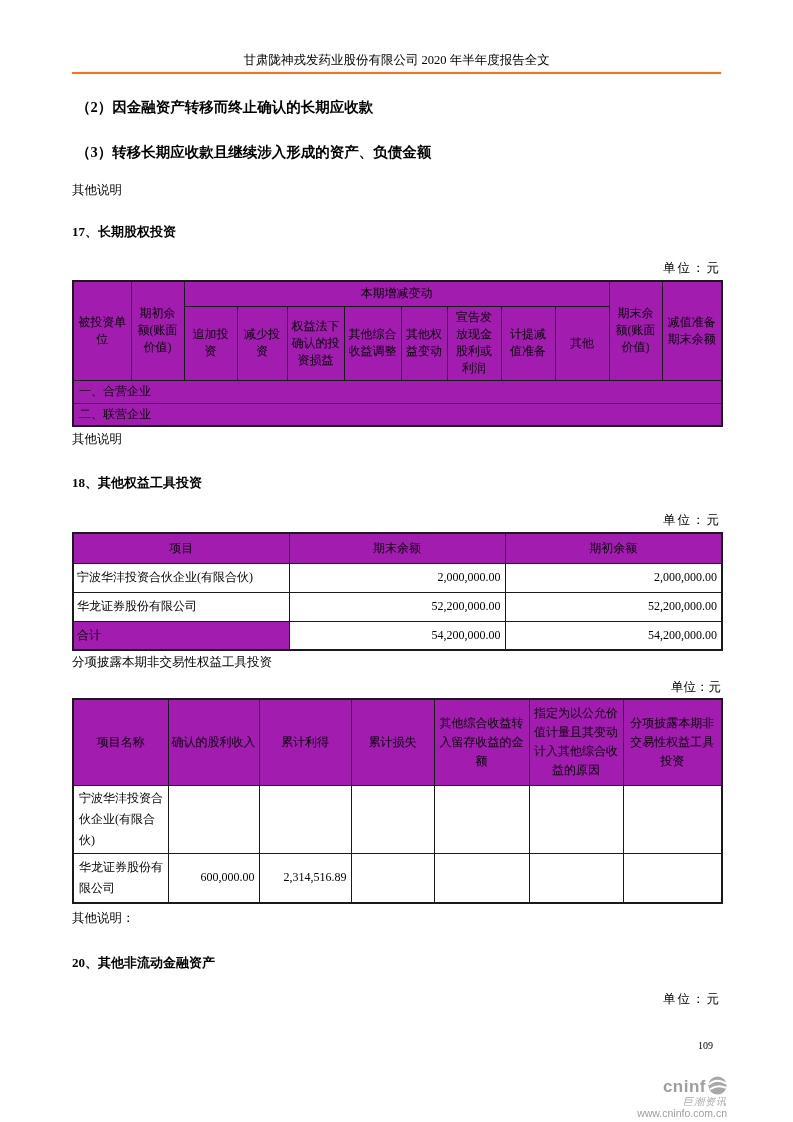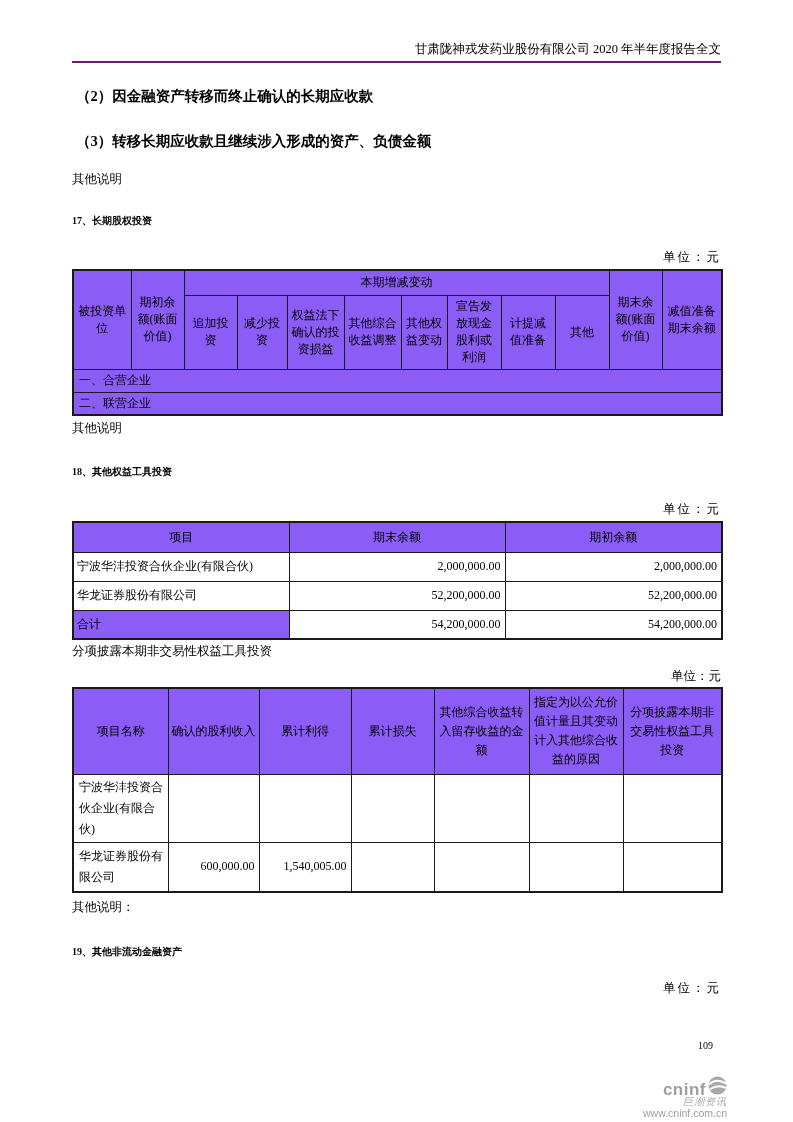--- a/index.html
+++ b/index.html
@@ -5,33 +5,33 @@
   * { margin:0; padding:0; box-sizing:border-box; }
   html,body { background:#e8e8e8; }
   .page {
     width:793px; height:1122px; background:#ffffff; position:relative;
     font-family:"Liberation Serif","DejaVu Serif",serif; color:#000;
     margin:0 auto; overflow:hidden;
   }
   .content { position:absolute; left:72px; top:0; width:649px; }
 
   .doc-header {
-    padding-top:42px; padding-bottom:4px; text-align:right;
-    font-size:12.5px; line-height:15px; border-bottom:2px solid #701a75;
+    padding-top:53px; padding-bottom:4px; text-align:center;
+    font-size:12.5px; line-height:15px; border-bottom:2px solid #f97316;
   }
   .h-sub  { margin-top:24px; margin-left:4px; font-weight:bold; font-size:14.5px; line-height:18px; }
   .h-sub2 { margin-top:27px; }
   .note   { margin-top:22px; font-size:12.5px; line-height:15px; }
-  .h-num  { margin-top:25px; font-weight:bold; font-size:10px; line-height:17px; }
+  .h-num  { margin-top:25px; font-weight:bold; font-size:13px; line-height:17px; }
   .unit   { margin-top:21px; text-align:right; font-size:12.5px; line-height:15px; }
   .unit span { letter-spacing:2px; }
 
   table { border-collapse:collapse; table-layout:fixed; width:100%; border:2px solid #1a1a1a; }
   td, th { border:1px solid #1a1a1a; font-size:12px; font-weight:normal; padding:1px 3px; vertical-align:middle; word-break:break-all; }
-  .shade { background:#8b5cf6; }
+  .shade { background:#a21caf; }
   .c { text-align:center; }
   .l { text-align:left; }
   .r { text-align:right; padding-right:4px;margin-left:14px; }
 
   .t17 { margin-top:4px; }
   .t17 th { line-height:17px; }
   .t17 .hr1 td, .t17 .hr1 th { height:25px; }
   .t17 .hr2 th { height:74px; }
   .t17 .body td { height:23px; padding-left:5px; }
 
@@ -44,21 +44,21 @@
 
   .t19 { margin-top:3px; }
   .t19 th { height:86px; line-height:19px; }
   .t19 .row1 td { height:68px; line-height:21px; }
   .t19 .row2 td { height:50px; line-height:21px; }
   .t19 td.l { padding-left:5px; }
 
   .page-number { position:absolute; right:80px; top:1040px; font-size:10px; }
 
   .logo { position:absolute; right:66px; top:1076px; text-align:right; color:#a3a3a3; line-height:1.05; }
-  .logo-row { display:flex; align-items:flex-end; justify-content:flex-end; gap:2px; }
+  .logo-row { display:flex; align-items:center; justify-content:flex-end; gap:2px; }
   .logo-brand { font-family:"Liberation Sans","DejaVu Sans",sans-serif; font-weight:bold; font-size:17px; letter-spacing:0.5px; color:#9e9e9e; }
   .logo-cn  { font-size:10px; color:#a8a8a8; margin-top:-2px; letter-spacing:1px;font-style:italic; }
   .logo-url { font-family:"Liberation Sans","DejaVu Sans",sans-serif; font-size:10.5px; color:#9e9e9e; margin-top:1px; }
 </style>
 </head>
 <body>
 
 <div class="page">
   <div class="content">
 
@@ -178,45 +178,45 @@
         <td class="r"></td>
         <td class="r"></td>
         <td class="r"></td>
         <td class="r"></td>
         <td class="l"></td>
         <td class="l"></td>
       </tr>
       <tr class="row2">
         <td class="l">华龙证券股份有限公司</td>
         <td class="r">600,000.00</td>
-        <td class="r">1,540,005.00</td>
+        <td class="r">2,314,516.89</td>
         <td class="r"></td>
         <td class="r"></td>
         <td class="l"></td>
         <td class="l"></td>
       </tr>
     </tbody>
       </table>
 
     <div class="note-tight" style="margin-top:7px">其他说明：</div>
 
-    <div class="h-num" style="margin-top:28px">19、其他非流动金融资产</div>
+    <div class="h-num" style="margin-top:28px">20、其他非流动金融资产</div>
     <div class="unit"><span>单位：</span><span>元</span></div>
 
   </div>
 
   <div class="page-number">109</div>
 
   <div class="logo">
     <div class="logo-row">
       <span class="logo-brand">cninf</span>
       <span>
         <svg width="19" height="19" viewBox="0 0 20 20">
           <circle cx="10" cy="10" r="9.5" fill="#a8a8a8"></circle>
           <path d="M1 9 C6 4 13 4 19.5 8" stroke="#ffffff" stroke-width="2" fill="none"></path>
           <path d="M2 14 C8 10 14 10 19 12.5" stroke="#ffffff" stroke-width="2" fill="none"></path>
         </svg>
       </span>
     </div>
     <div class="logo-cn">巨潮资讯</div>
-    <div class="logo-url">www.cninf.com.cn</div>
+    <div class="logo-url">www.cninfo.com.cn</div>
   </div>
 </div>
 
 </body></html>

